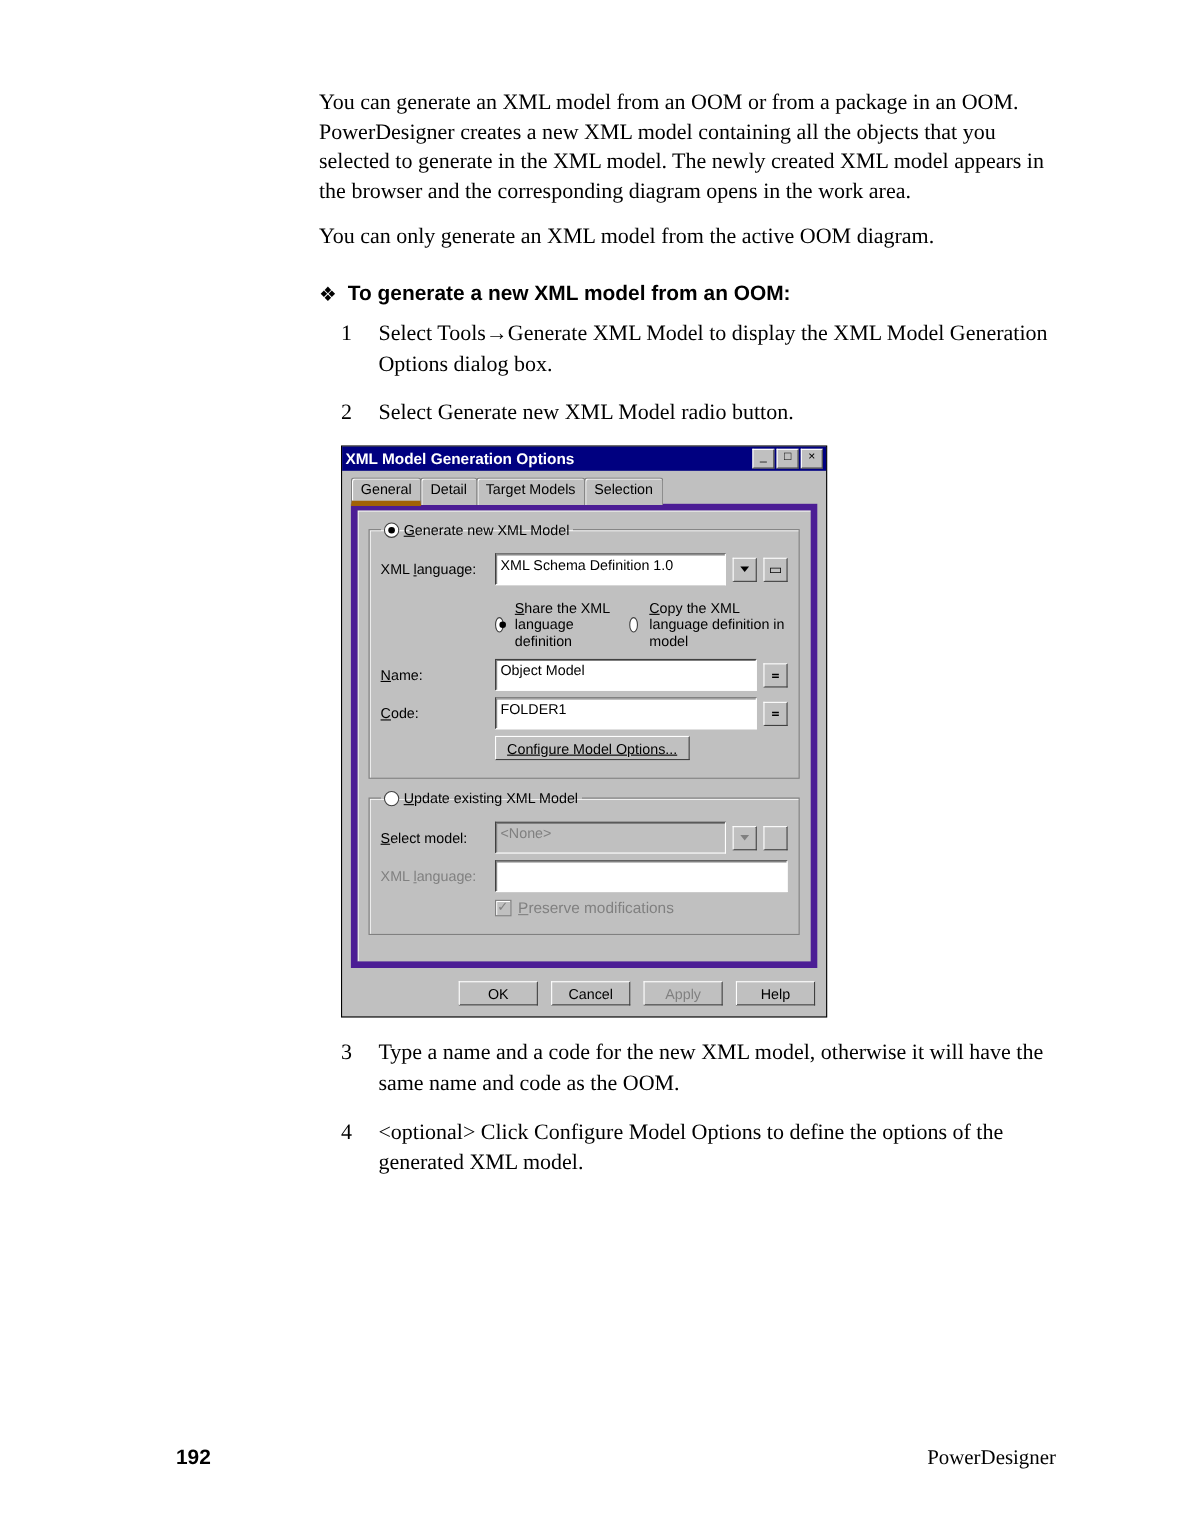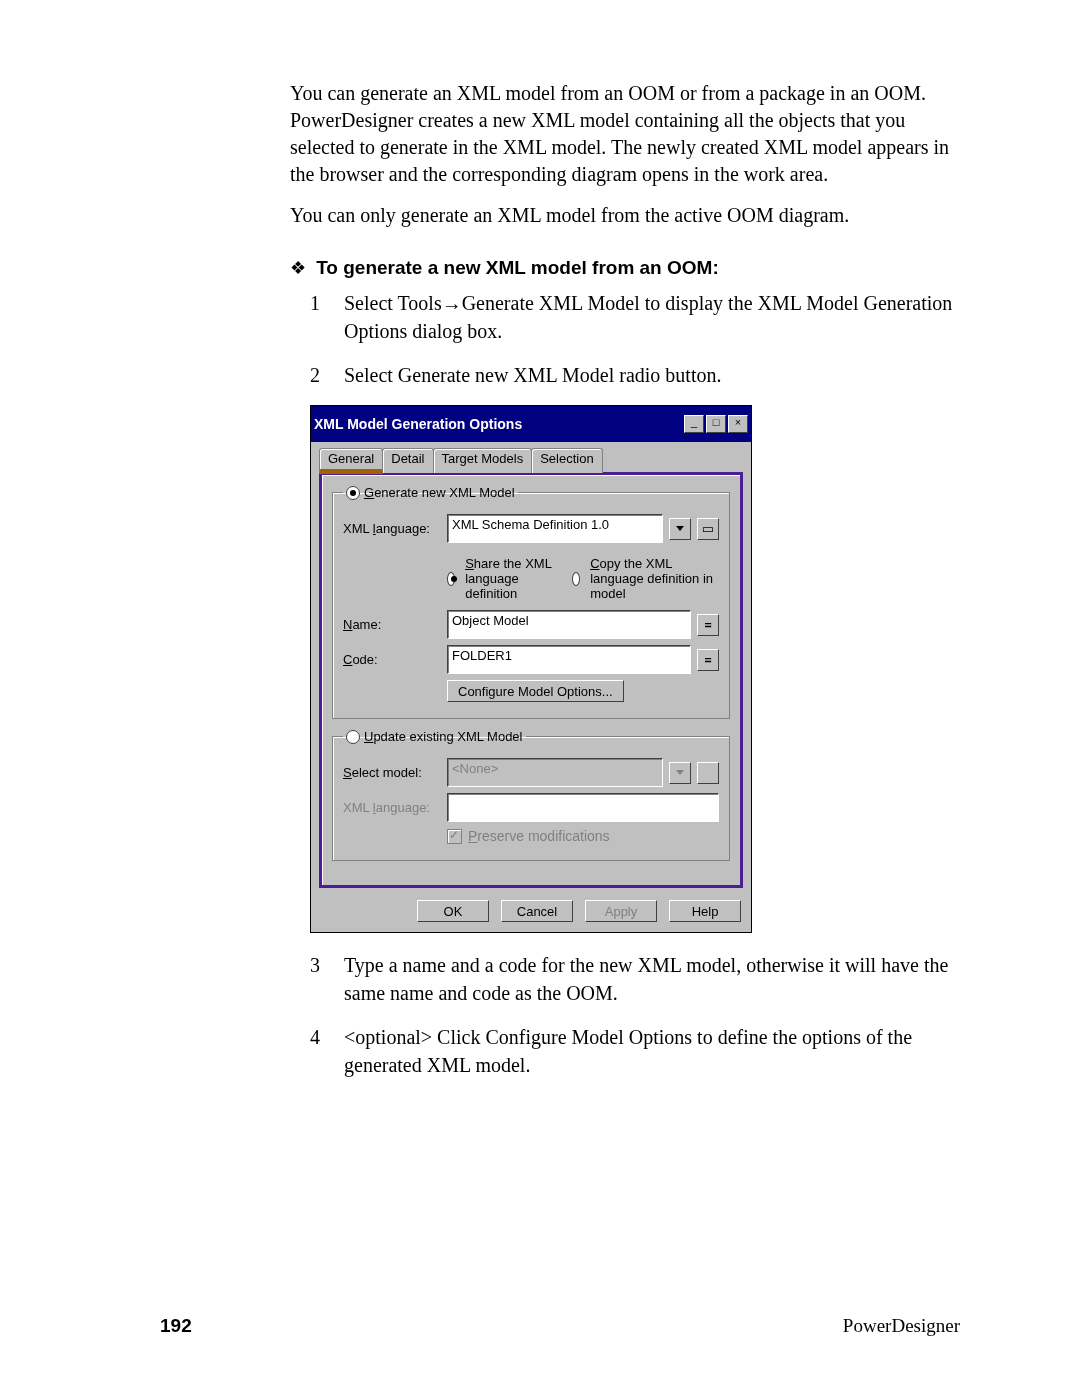--- a/index.html
+++ b/index.html
@@ -88,21 +88,21 @@
     border: 1px solid #000;
     background: #c0c0c0;
     margin: 6px 0 18px 20px;
   }
   .titlebar {
     background: #000080;
     color: #fff;
     display: flex;
     align-items: center;
     padding: 2px 3px;
-    height: 36px;
+    height: 22px;
     box-sizing: border-box;
   }
   .titlebar .title-text {
     flex: 1;
     font-weight: bold;
     font-size: 14px;
     white-space: nowrap;
   }
   .titlebar .tbtn {
     width: 18px;
@@ -138,21 +138,21 @@
     box-shadow: inset 1px 1px 0 #fff;
   }
   .tab.active {
     background: #c0c0c0;
     position: relative;
     z-index: 2;
     border-bottom: 5px solid #a16207;
     margin-bottom: -1px;
   }
   .tab-panel {
-    border: 3px solid #4c1d95;
+    border: 6px solid #4c1d95;
     box-shadow: inset 1px 1px 0 #fff;
     padding: 10px 10px 14px 10px;
   }
   fieldset.grp {
     border: 1px solid #808080;
     box-shadow: inset 1px 1px 0 #fff;
     margin: 0 0 10px 0;
     padding: 8px 10px 10px 10px;
   }
   fieldset.grp > legend {
@@ -350,21 +350,21 @@
             </div>
             <div class="row">
               <span class="lbl"><span class="ul">C</span><span>ode:</span></span>
               <div class="sunken">FOLDER1</div>
               <div class="btn3d small">
                   <span class="eq">=</span>
                 </div>
             </div>
             <div class="row">
               <span class="lbl"></span>
-              <div class="btn3d" style="padding:0 10px;">Configure Model Options...</div>
+              <div class="btn3d" style="padding:0 10px;text-decoration:underline;">Configure Model Options...</div>
             </div>
           </fieldset>
 
           <fieldset class="grp">
             <legend class="legend-row">
               <span class="radio-dot"></span>
               <span><span class="ul">U</span><span>pdate existing XML Model</span></span>
             </legend>
             <div class="row">
               <span class="lbl"><span class="ul">S</span><span>elect model:</span></span>

